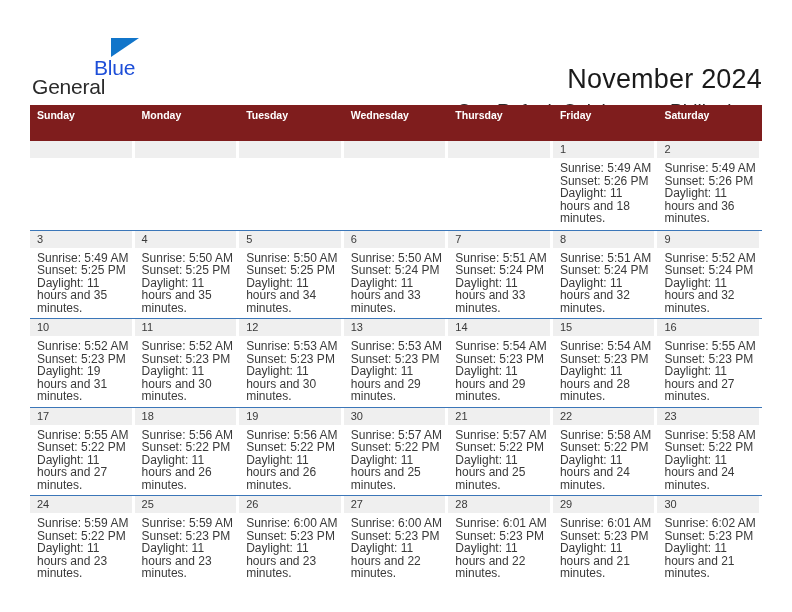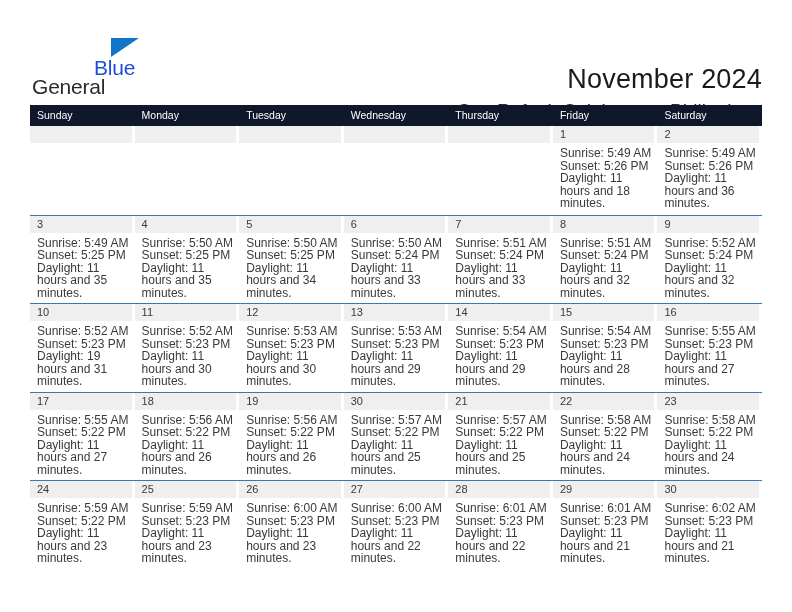--- a/index.html
+++ b/index.html
@@ -87,22 +87,23 @@
 
   
   .calendar {
     position: absolute;
     left: 30px;
     top: 105px;
     width: 732px;
   }
   .weekhead {
     display: flex;
-    background: #0f172a;
-    height: 21px;
+    background: #7f1d1d;
+    height: 36px;
+    font-weight: bold;
   }
   .weekhead .hcell {
     flex: 1 1 0;
     color: #ffffff;
     font-size: 10.5px;
     line-height: 21px;
     padding-left: 7px;
     box-sizing: border-box;
     white-space: nowrap;
   }

